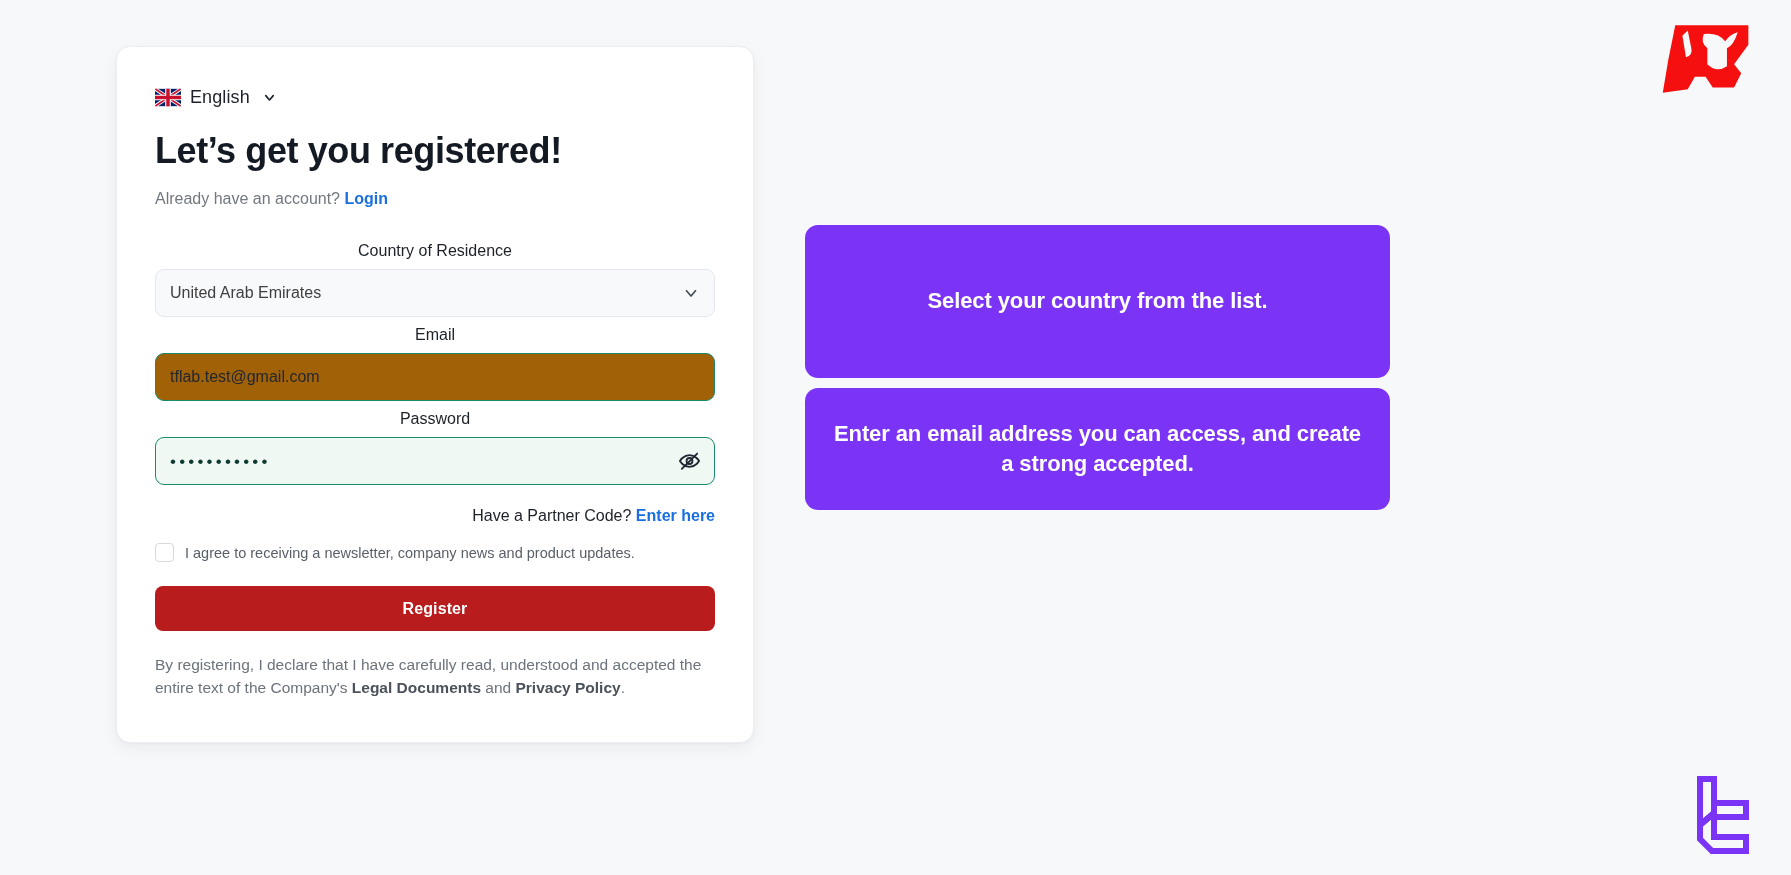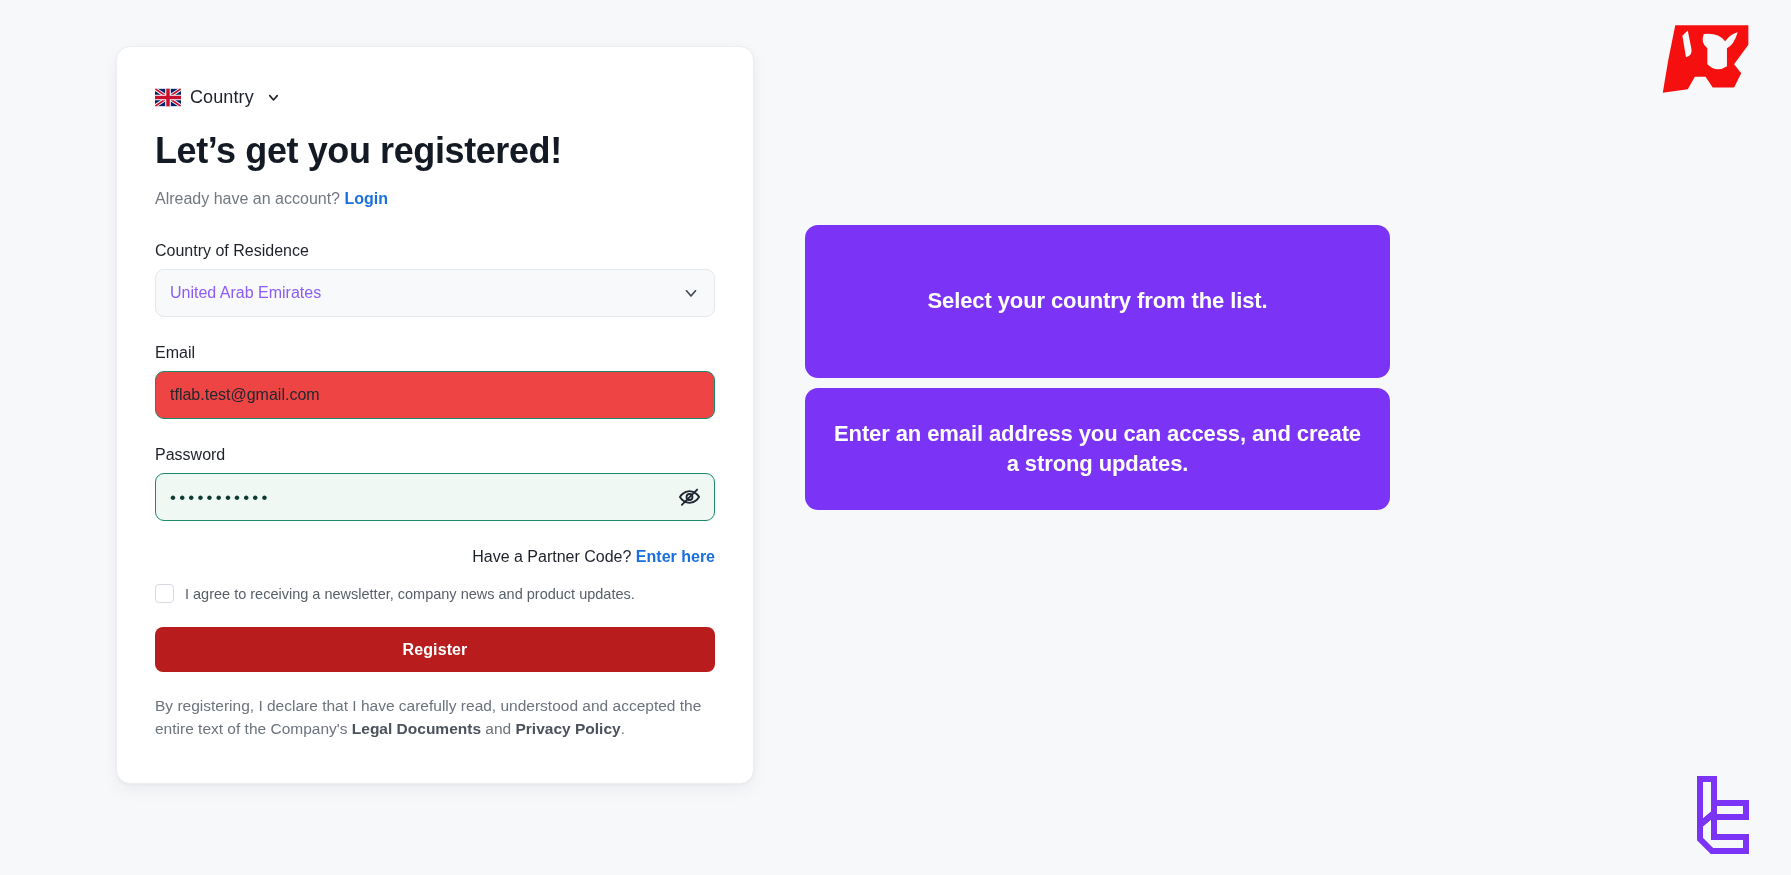--- a/index.html
+++ b/index.html
@@ -78,53 +78,53 @@
     text-decoration: none;
     cursor: pointer;
   }
 
   .field-label {
     font-size: 16px;
     color: #1d2129;
     margin-bottom: 9px;
   }
 
-  .field-block { margin-bottom: 27px; }
+  .field-block { margin-bottom: 9px; text-align: center; }
 
   
   .select-control {
     position: relative;
     height: 48px;
     border: 1px solid #e4e7ec;
     border-radius: 9px;
     background: #f8f9fb;
     display: flex;
     align-items: center;
     padding: 0 14px;
     cursor: pointer;
   }
   .select-value {
     font-size: 16px;
-    color: #8b5cf6;
+    color: #404040;
   }
   .select-chevron {
     position: absolute;
     right: 14px;
     top: 50%;
     transform: translateY(-50%);
     width: 18px;
     height: 18px;
   }
 
   
   .input-email {
     height: 48px;
     border: 1.6px solid #1a8a6b;
     border-radius: 9px;
-    background: #ef4444;
+    background: #a16207;
     display: flex;
     align-items: center;
     padding: 0 14px;
     cursor: text;
   }
   .input-email .val {
     font-size: 16px;
     color: #23272e;
   }
 
@@ -262,21 +262,21 @@
   <div class="lang-row">
     <span class="flag-icon">
       <svg viewBox="0 0 60 40" width="26" height="19">
         <rect width="60" height="40" fill="#012169"></rect>
         <path d="M0,0 L60,40 M60,0 L0,40" stroke="#ffffff" stroke-width="8"></path>
         <path d="M0,0 L60,40 M60,0 L0,40" stroke="#C8102E" stroke-width="4"></path>
         <path d="M30,0 V40 M0,20 H60" stroke="#ffffff" stroke-width="13"></path>
         <path d="M30,0 V40 M0,20 H60" stroke="#C8102E" stroke-width="8"></path>
       </svg>
     </span>
-    <span class="lang-label">Country</span>
+    <span class="lang-label">English</span>
     <span class="chevron-sm">
       <svg viewBox="0 0 24 24" width="15" height="15" fill="none" stroke="#1d2129" stroke-width="2.6" stroke-linecap="round" stroke-linejoin="round">
         <polyline points="6,9 12,16 18,9"></polyline>
       </svg>
     </span>
   </div>
 
   <div class="page-title">Let’s get you registered!</div>
 
   <div class="account-row">
@@ -328,21 +328,21 @@
   </div>
 
   <button class="register-btn">Register</button>
 
   <div class="legal">
     <span>By registering, I declare that I have carefully read, understood and accepted the entire text of the Company's </span><b>Legal Documents</b><span> and </span><b>Privacy Policy</b><span>.</span>
   </div>
 </div>
 
 <div class="callout" id="callout-country">Select your country from the list.</div>
-<div class="callout" id="callout-email">Enter an email address you can access, and create a strong updates.</div>
+<div class="callout" id="callout-email">Enter an email address you can access, and create a strong accepted.</div>
 
 <div class="logo-bull">
   <svg viewBox="0 0 120 92" width="108" height="82">
     <path d="M30 8 L112 8 L112 30 L96 52 L104 62 L96 78 L72 78 L64 66 L52 66 L44 80 L16 84 L22 48 L30 8 Z
              M44 14 L48 34 Q50 42 42 44 L38 20 Z
              M62 18 Q78 16 86 26 Q92 18 100 16 Q96 30 88 34 L88 54 Q76 62 66 52 L66 34 Q58 28 62 18 Z" fill="#f60f0f" fill-rule="evenodd"></path>
   </svg>
 </div>
 
 <div class="logo-mono">

